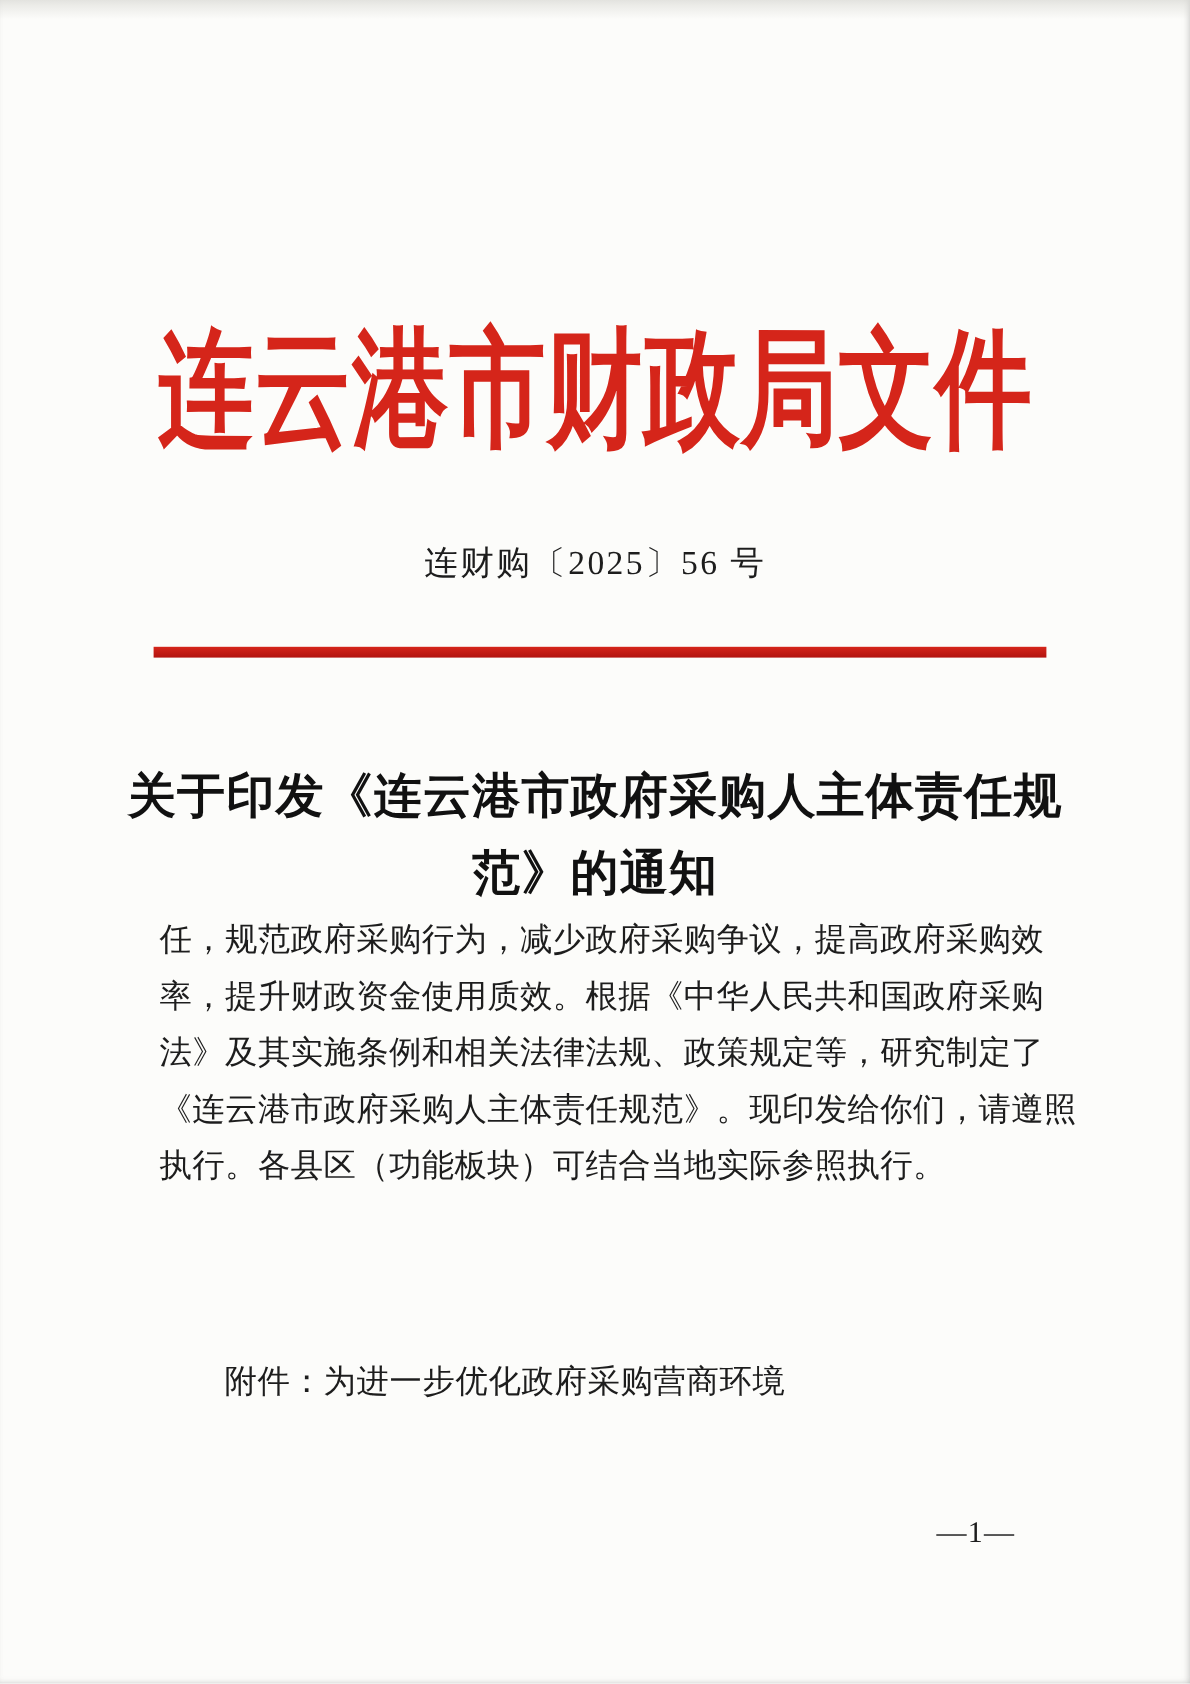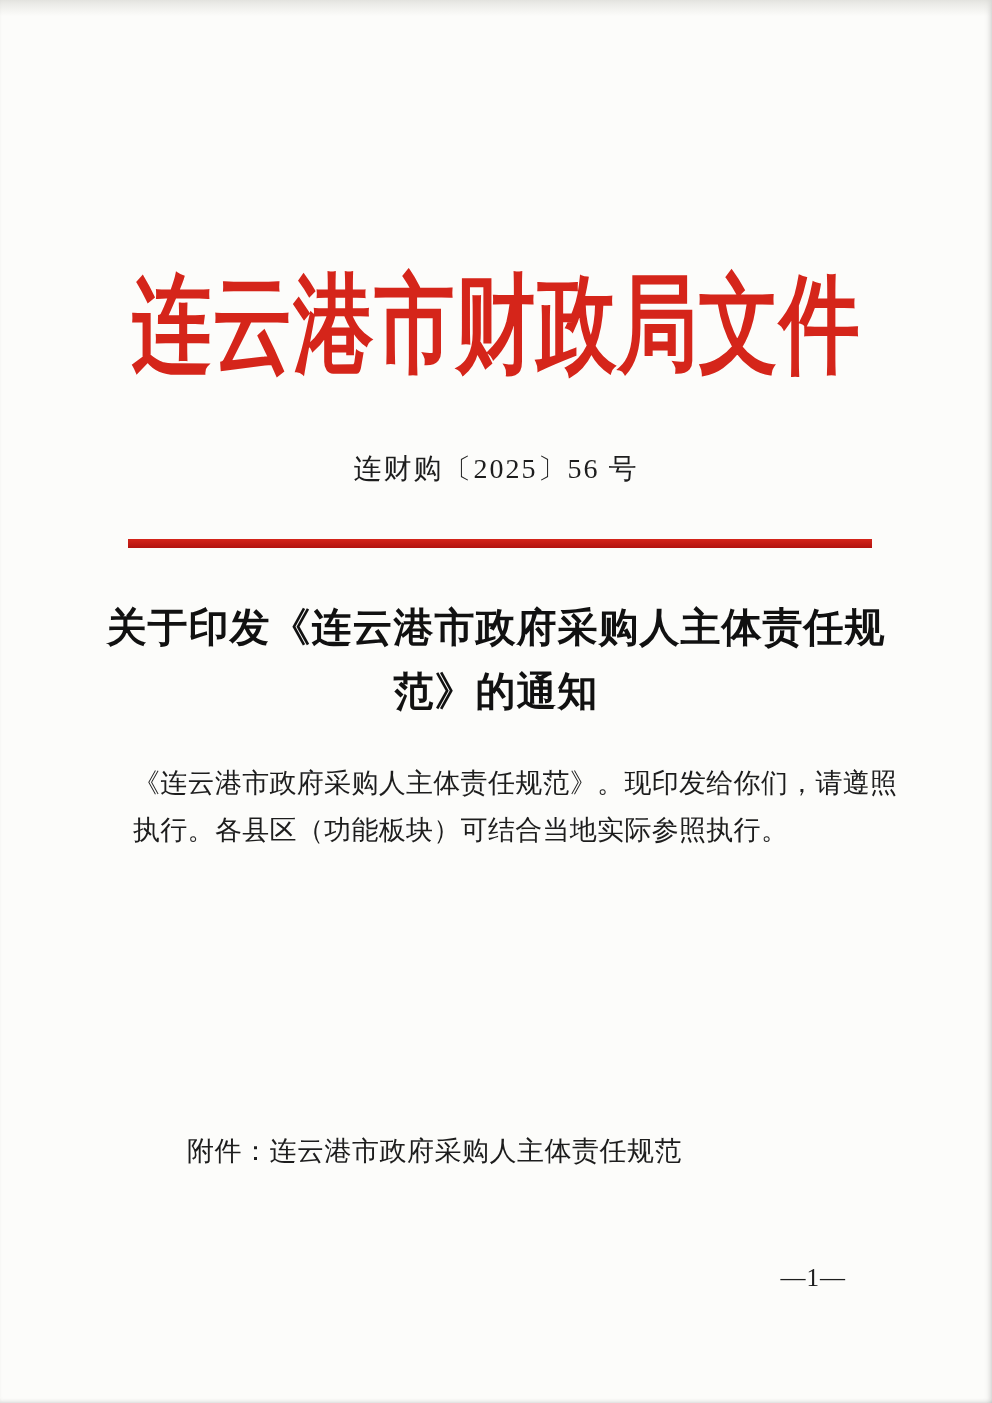--- a/index.html
+++ b/index.html
@@ -43,21 +43,21 @@
     text-align:center;
     font-size:28px;letter-spacing:2px;
     color:var(--ink);white-space:nowrap;
   }
   .red-divider{
     position:absolute;top:539px;left:128px;
     width:744px;height:9px;
     background:linear-gradient(var(--header-red),var(--divider-red));
   }
   .title{
-    position:absolute;top:596px;left:0;width:100%;
+    position:absolute;top:632px;left:0;width:100%;
     text-align:center;
     font-size:40px;font-weight:bold;line-height:64px;
     color:#111;letter-spacing:1px;
   }
   .textblock{
     position:absolute;top:760px;left:133px;width:745px;
     font-size:27px;line-height:47px;letter-spacing:0.3px;
     color:var(--ink);
   }
   .textblock .line{white-space:nowrap;}
@@ -85,21 +85,24 @@
   <div class="doc-number">连财购〔2025〕56 号</div>
 
   <div class="red-divider"></div>
 
   <div class="title">
     <div>关于印发《连云港市政府采购人主体责任规</div>
     <div>范》的通知</div>
   </div>
 
   <div class="textblock">
+    <div class="line">任，规范政府采购行为，减少政府采购争议，提高政府采购效</div>
+    <div class="line">率，提升财政资金使用质效。根据《中华人民共和国政府采购</div>
+    <div class="line">法》及其实施条例和相关法律法规、政策规定等，研究制定了</div>
     <div class="line">《连云港市政府采购人主体责任规范》。现印发给你们，请遵照</div>
     <div class="line">执行。各县区（功能板块）可结合当地实际参照执行。</div>
   </div>
 
-  <div class="attachment">附件：连云港市政府采购人主体责任规范</div>
+  <div class="attachment">附件：为进一步优化政府采购营商环境</div>
 
   <div class="page-number">—1—</div>
 
 </div>
 
 </body></html>

